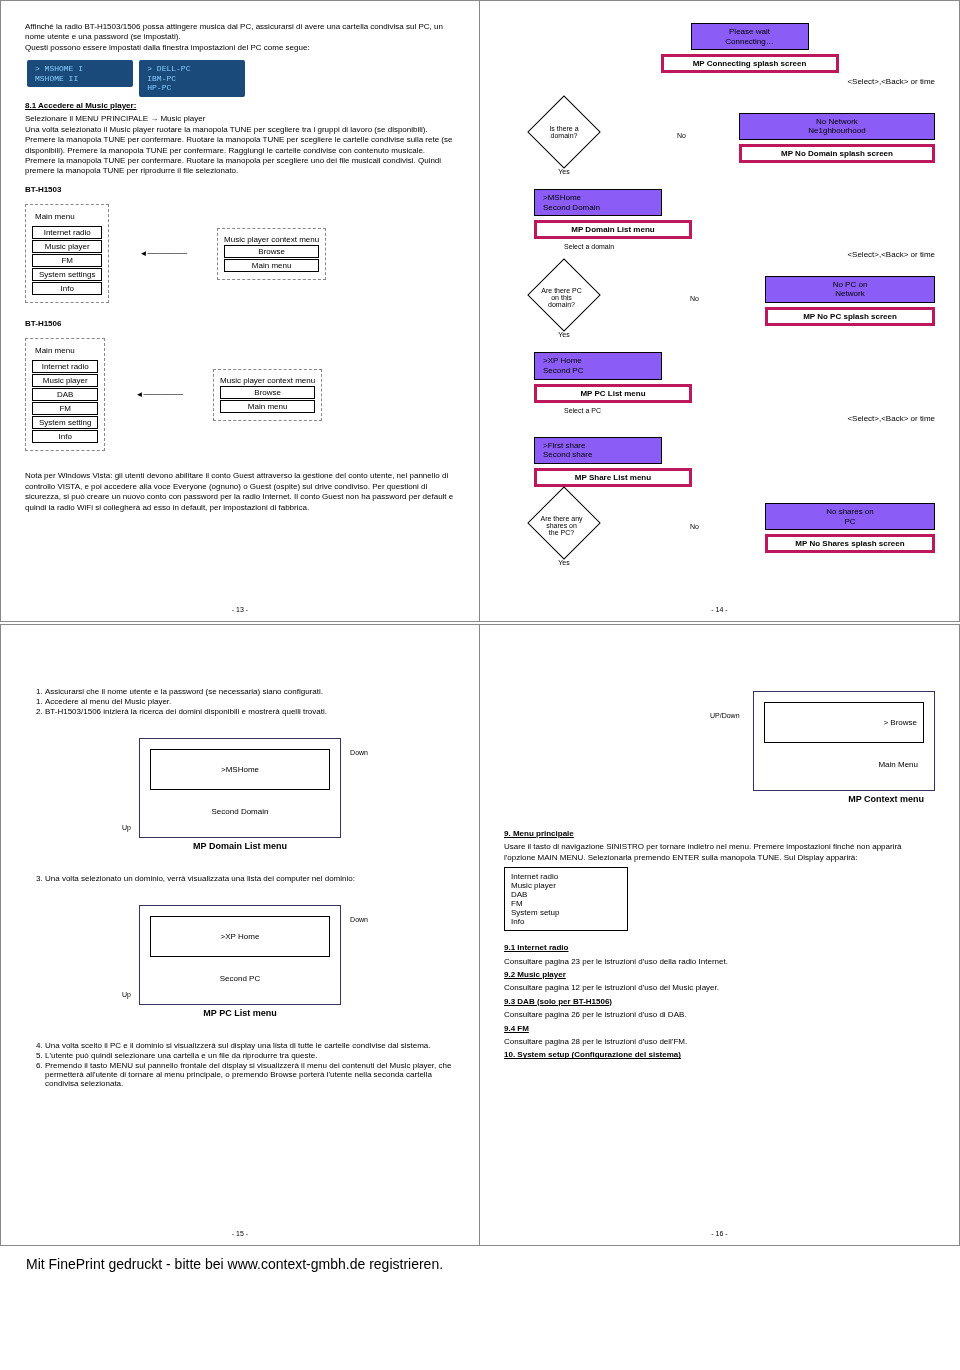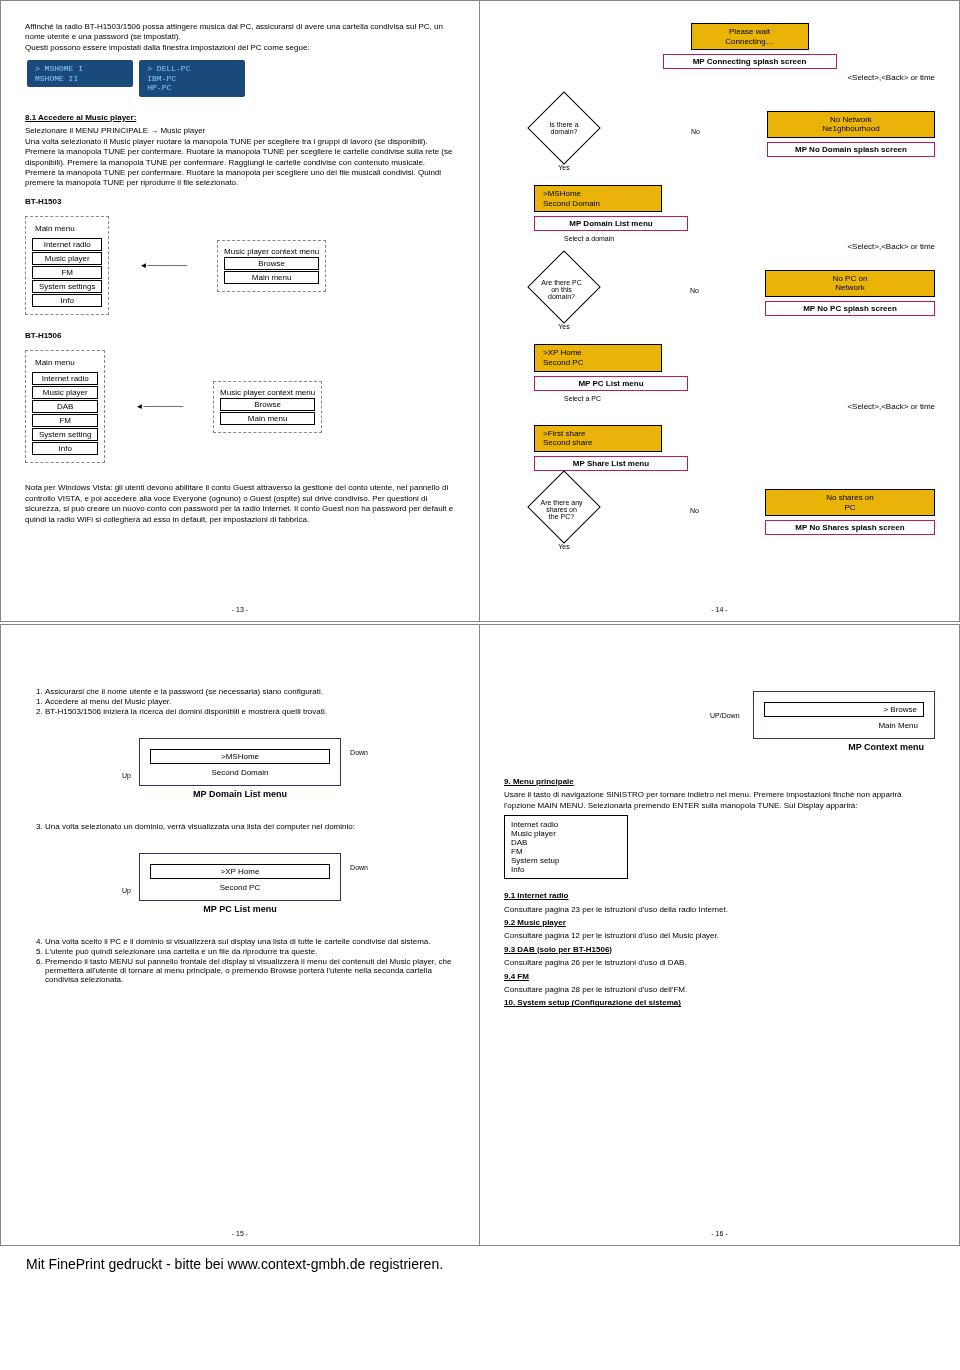--- a/index.html
+++ b/index.html
@@ -8,51 +8,51 @@
 .half{width:50%;padding:18px 24px;box-sizing:border-box;position:relative;min-height:620px}
 .half.left{border-right:1px solid #888}
 p{margin:3px 0;line-height:1.3}
 .bold{font-weight:bold}
 .under{text-decoration:underline}
 .lcd{display:inline-block;background:#1a4a7a;color:#8cf;font-family:Liberation Mono, monospace;font-size:8px;padding:4px 8px;margin:4px 2px;border-radius:2px;vertical-align:top;min-width:90px}
 .lcd div{line-height:1.2}
 .menubox{border:1px dashed #888;padding:6px;margin:6px 0;display:inline-block}
 .menubox .title{padding:1px 3px;margin-bottom:4px}
 .menubox .item{border:1px solid #000;padding:1px 6px;margin:1px 0;font-size:8px;text-align:center}
-.flowbox{border:1px solid #000;padding:3px 8px;font-size:8px;text-align:center;margin:4px auto;background:#eab308;line-height:1.2}
-.flowlabel{border:1px solid #be185d;padding:2px 6px;font-size:8px;text-align:center;font-weight:bold;margin:0 auto}
+.flowbox{border:1px solid #000;padding:3px 8px;font-size:8px;text-align:center;margin:4px auto;background:#8b5cf6;line-height:1.2}
+.flowlabel{border:3px solid #be185d;padding:2px 6px;font-size:8px;text-align:center;font-weight:bold;margin:0 auto}
 .diamond{width:50px;height:50px;transform:rotate(45deg);border:1px solid #000;margin:10px auto;position:relative}
 .diamond span{transform:rotate(-45deg);position:absolute;width:70px;left:-10px;top:18px;font-size:7px;text-align:center}
 .flowcol{display:inline-block;vertical-align:top;text-align:center;position:relative}
 .small{font-size:7px}
 .pagenum{position:absolute;bottom:8px;left:50%;transform:translateX(-50%);font-size:7px}
 .footer{font-size:14px;padding:8px 26px}
 .listbox{border:1.5px solid #336;padding:8px 10px 4px 10px;margin:8px 0;display:inline-block;position:relative;min-width:180px}
-.listbox .row{border:1px solid #000;padding:2px 6px;margin:2px 0;font-size:8px}
+.listbox .row{border:1px solid #000;padding:15px 6px;margin:2px 0;font-size:8px}
 .listbox .cap{position:absolute;bottom:-14px;left:50%;transform:translateX(-50%);font-weight:bold;font-size:9px;white-space:nowrap}
 .tag{font-size:7px;position:absolute}
 .nl{white-space:pre-line}
 .simplebox{border:1px solid #000;padding:4px 6px;font-size:8px;margin:4px 0}
 ol.tight{margin:4px 0;padding-left:20px}
 ol.tight li{margin:1px 0}
 </style>
 </head>
 <body>
 
 <div class="page">
 
 <div class="sheet">
 <div class="half left">
  <p class="nl">Affinché la radio BT-H1503/1506 possa attingere musica dal PC, assicurarsi di avere una cartella condivisa sul PC, un nome utente e una password (se impostati).
 Questi possono essere impostati dalla finestra impostazioni del PC come segue:</p>
  <div>
   <div class="lcd"><div>&gt; MSHOME I</div><div>MSHOME II</div></div>
   <div class="lcd"><div>&gt; DELL-PC</div><div>IBM-PC</div><div>HP-PC</div></div>
  </div>
- <p class="bold under" style="margin-top:12px">8.1 Accedere al Music player:</p>
+ <p class="bold under" style="margin-top:0">8.1 Accedere al Music player:</p>
  <p class="nl">Selezionare il MENU PRINCIPALE → Music player
 Una volta selezionato il Music player ruotare la manopola TUNE per scegliere tra i gruppi di lavoro (se disponibili). Premere la manopola TUNE per confermare. Ruotare la manopola TUNE per scegliere le cartelle condivise sulla rete (se disponibili). Premere la manopola TUNE per confermare. Raggiungi le cartelle condivise con contenuto musicale. Premere la manopola TUNE per confermare. Ruotare la manopola per scegliere uno dei file musicali condivisi. Quindi premere la manopola TUNE per riprodurre il file selezionato.</p>
 
  <p class="bold" style="margin-top:8px">BT-H1503</p>
  <div style="display:flex;align-items:center;gap:30px">
   <div class="menubox">
    <div class="title">Main menu</div>
    <div class="item">Internet radio</div>
    <div class="item">Music player</div>
    <div class="item">FM</div>
@@ -100,21 +100,21 @@
 
  <div style="display:flex;align-items:center;justify-content:space-between;margin-top:10px">
   <div class="flowcol" style="width:120px">
    <div class="diamond">
               <span class="nl">Is there a
 domain?</span>
             </div>
    <div class="small">Yes</div>
   </div>
   <div class="small">No</div>
-  <div class="flowcol" style="width:168px">
+  <div class="flowcol" style="width:196px">
    <div class="flowbox nl">No Network
 Ne1ghbourhood</div>
    <div class="flowlabel">MP No Domain splash screen</div>
   </div>
  </div>
 
  <div style="text-align:left;margin:10px 0 0 30px">
   <div class="flowbox nl" style="width:110px;text-align:left;display:inline-block">&gt;MSHome
 Second Domain</div><br>
   <div class="flowlabel" style="width:140px;display:inline-block">MP Domain List menu</div>

